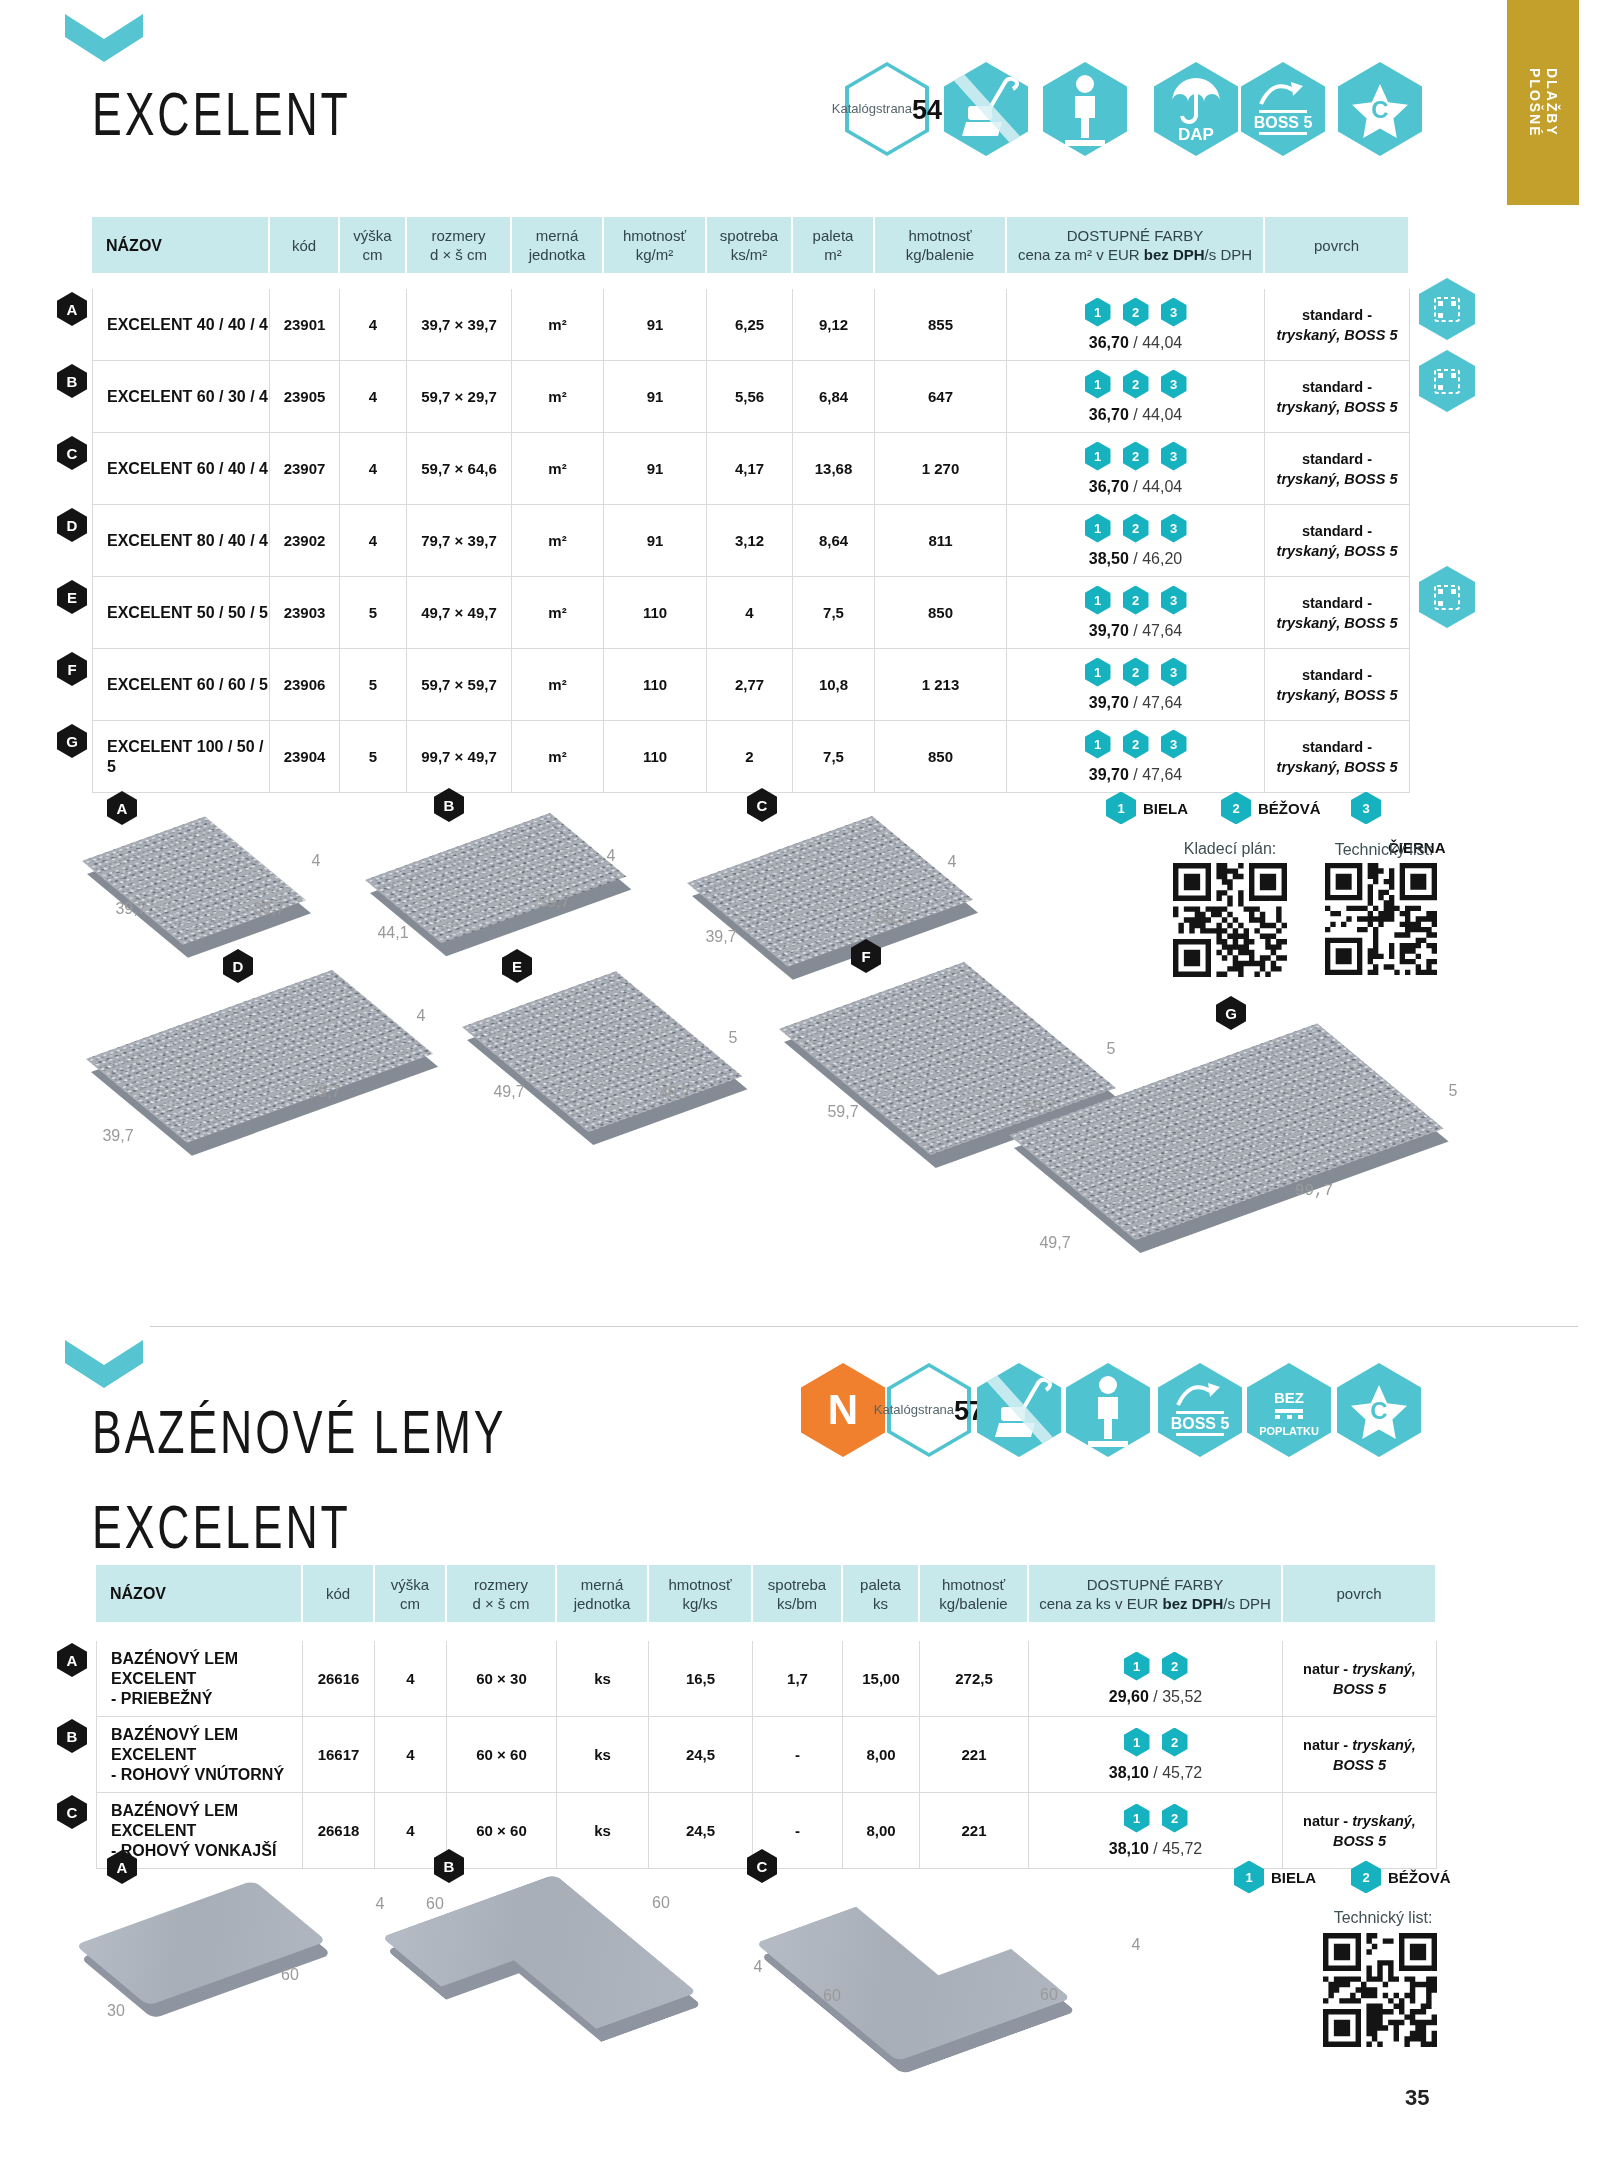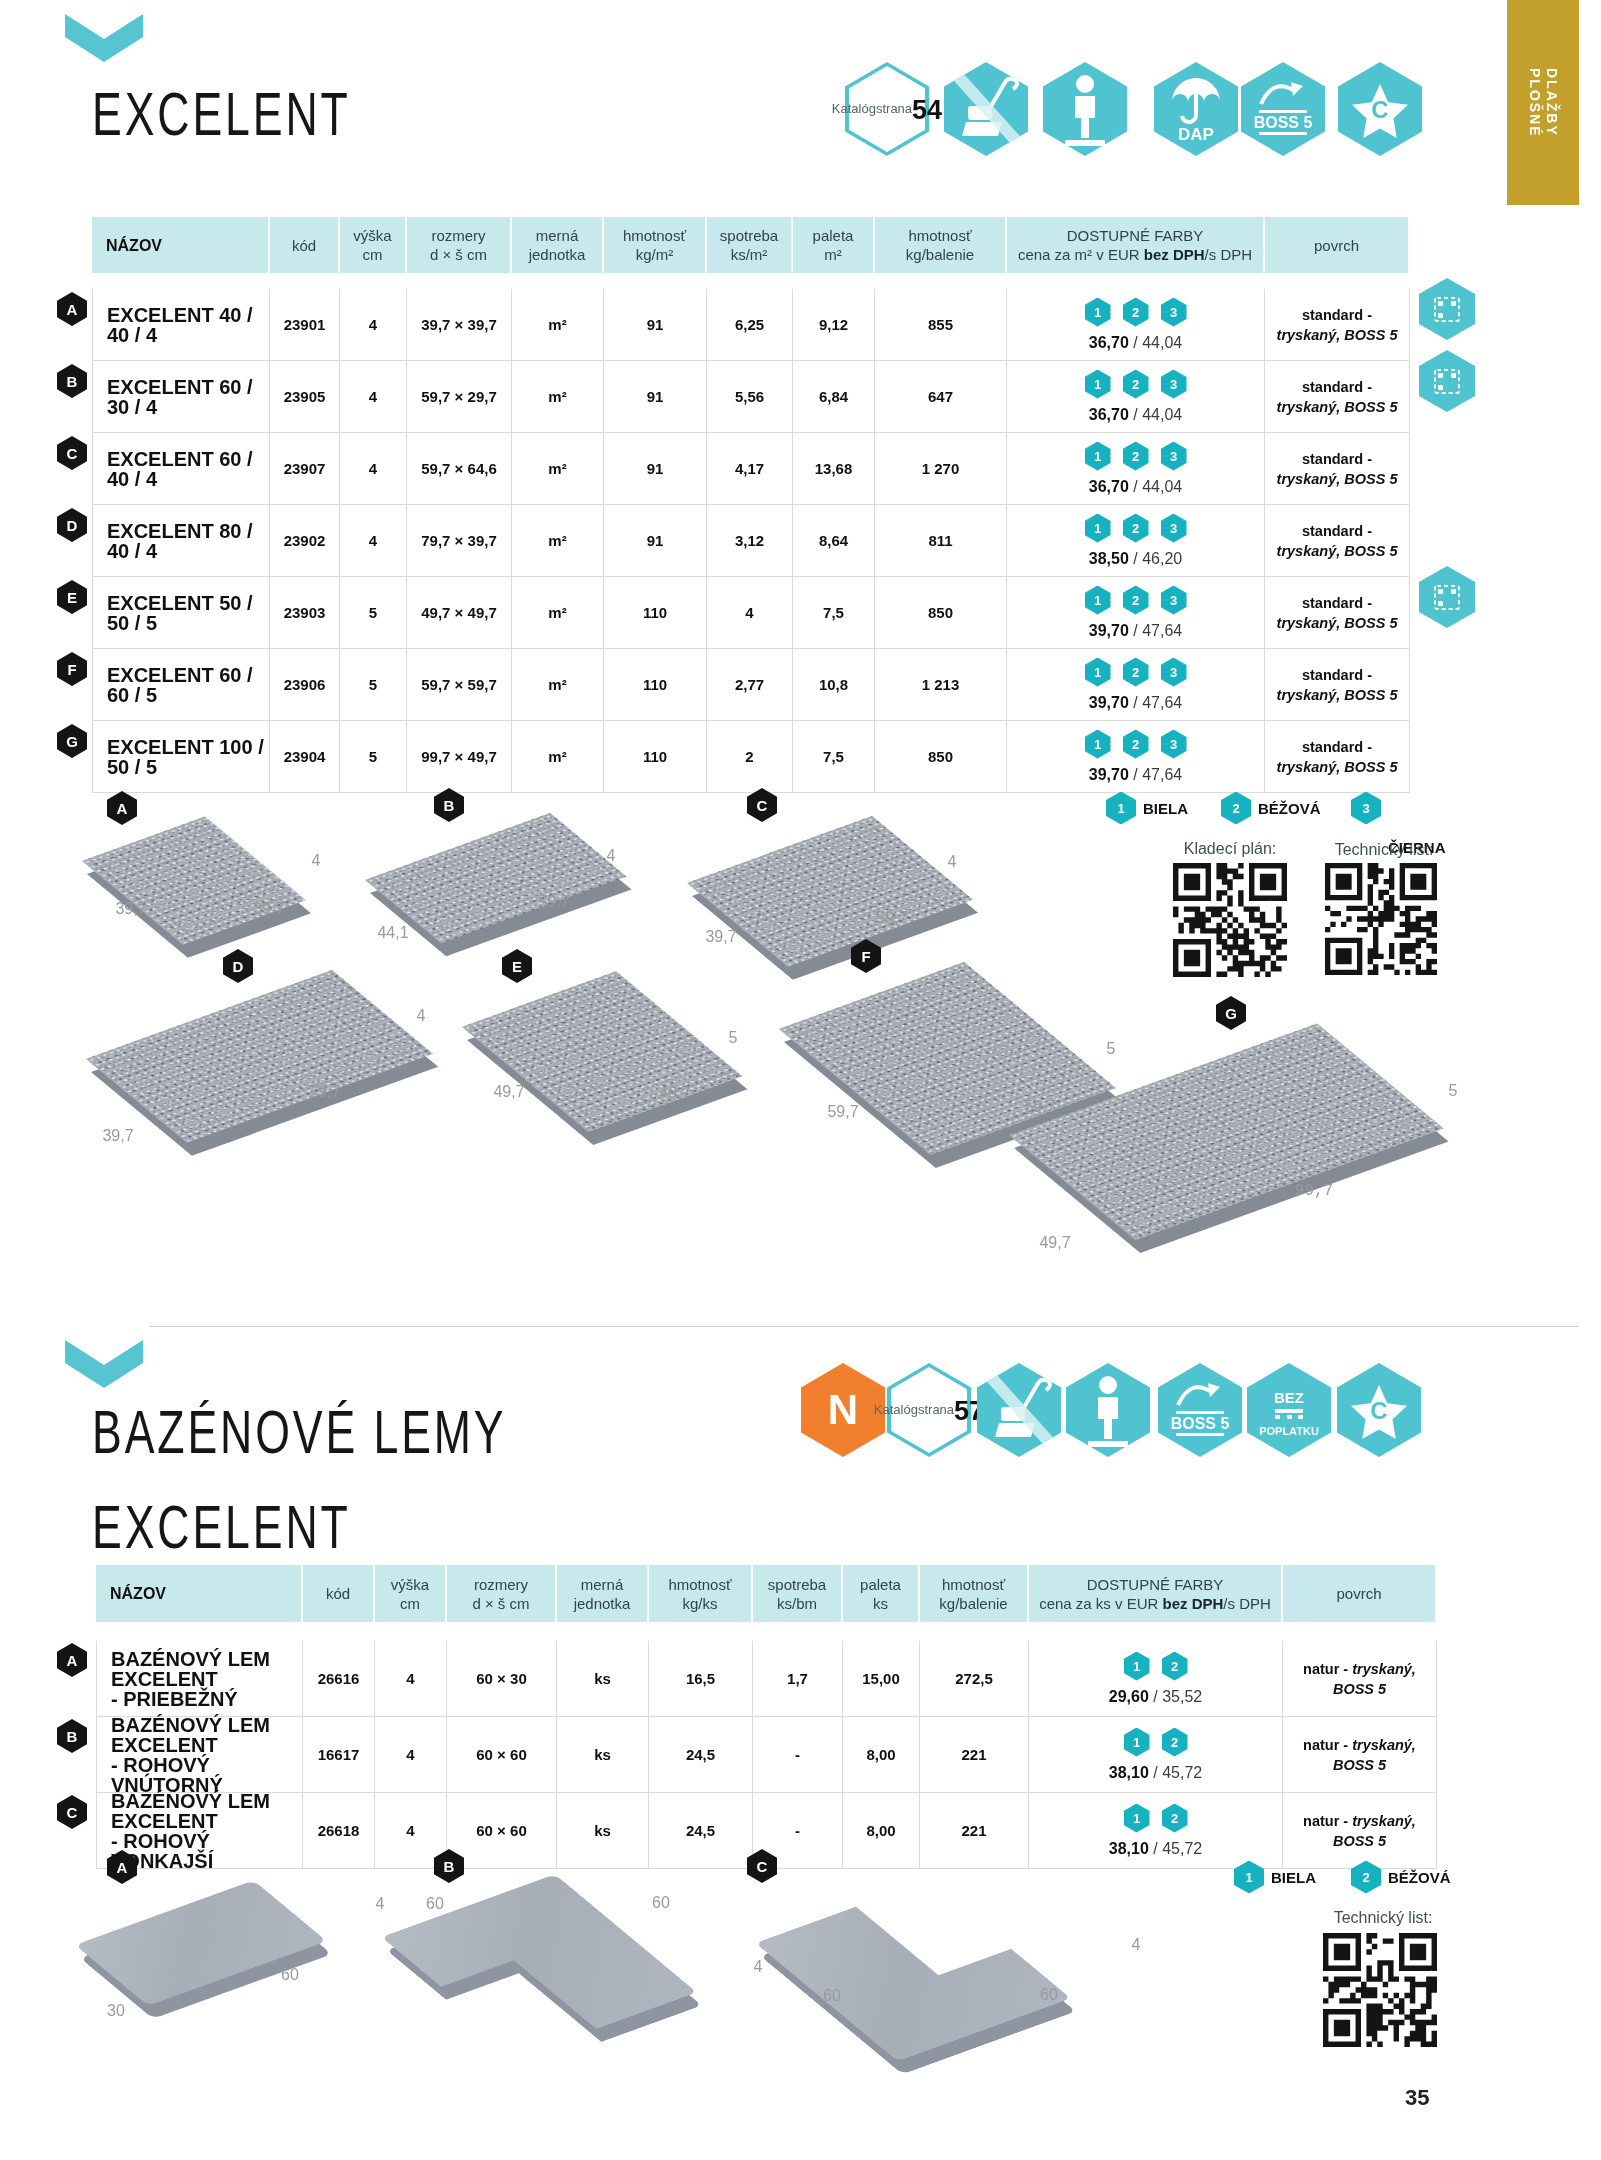--- a/index.html
+++ b/index.html
@@ -43,21 +43,21 @@
   .th { background:#c8e9ec; border-right:2px solid #fff; display:flex; flex-direction:column;
     align-items:center; justify-content:center; color:#31444a; font-size:15px; line-height:19px; }
   .th:last-child { border-right:none; }
   .thname { align-items:flex-start; padding-left:14px; }
   .thname .hl1 { font-weight:bold; color:#111; font-size:16px; }
   .hl2:empty { display:none; }
   .hsmall b { color:#16262b; }
   .td { border-right:1px solid #dadada; border-bottom:1px solid #dadada; display:flex;
     flex-direction:column; align-items:center; justify-content:center; font-weight:bold;
     font-size:15px; color:#111; text-align:center; }
-  .td.name { align-items:flex-start; padding-left:14px; text-align:left; font-size:20px; line-height:20px; }
+  .td.name { align-items:flex-start; padding-left:14px; text-align:left; font-size:16px; line-height:20px; }
   .td:nth-child(11n+1) { border-left:1px solid #dadada; }
   .grid .td:nth-child(-n+11) { border-top:none; }
   .cbrow { display:flex; gap:12px; justify-content:center; margin-bottom:7px; }
   .cb { width:26px; height:29px; clip-path:polygon(50% 0,100% 26%,100% 74%,50% 100%,0 74%,0 26%);
     background:#17b2c0; color:#fff; font-size:13px; font-weight:bold;
     display:inline-flex; align-items:center; justify-content:center; }
   .price { font-size:16px; }
   .price b { color:#111; }
   .price .psep,.price .pdph { font-weight:normal; color:#3c3c3c; }
   .td.povrch { font-size:14.5px; line-height:20px; }

